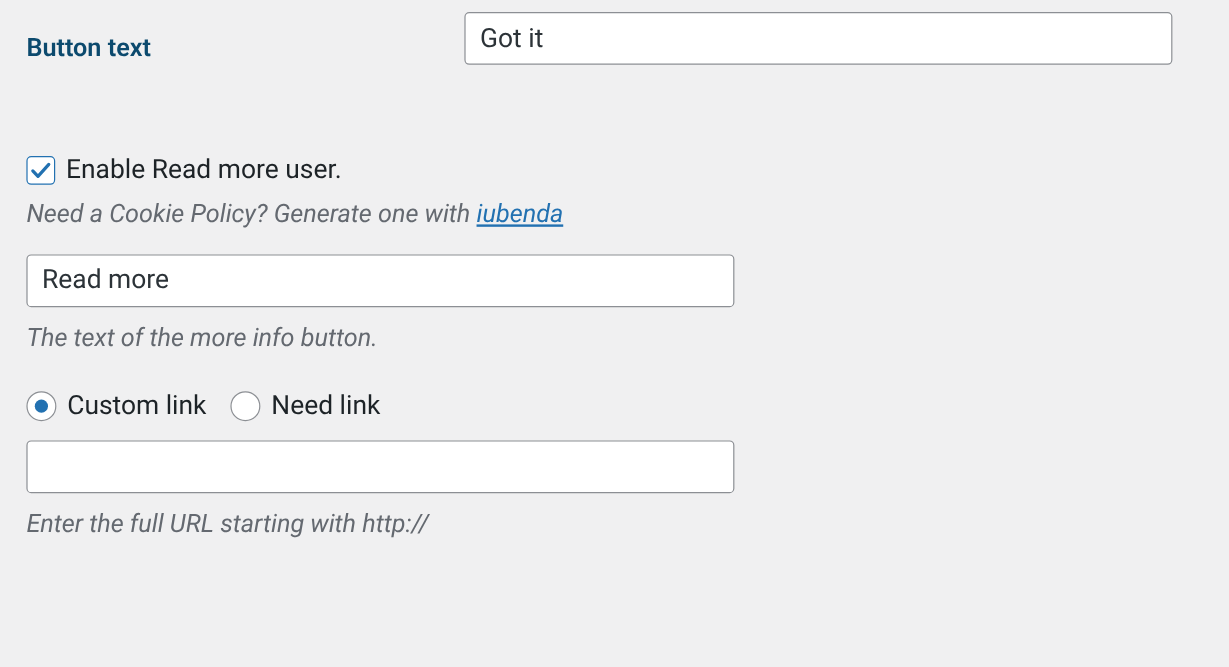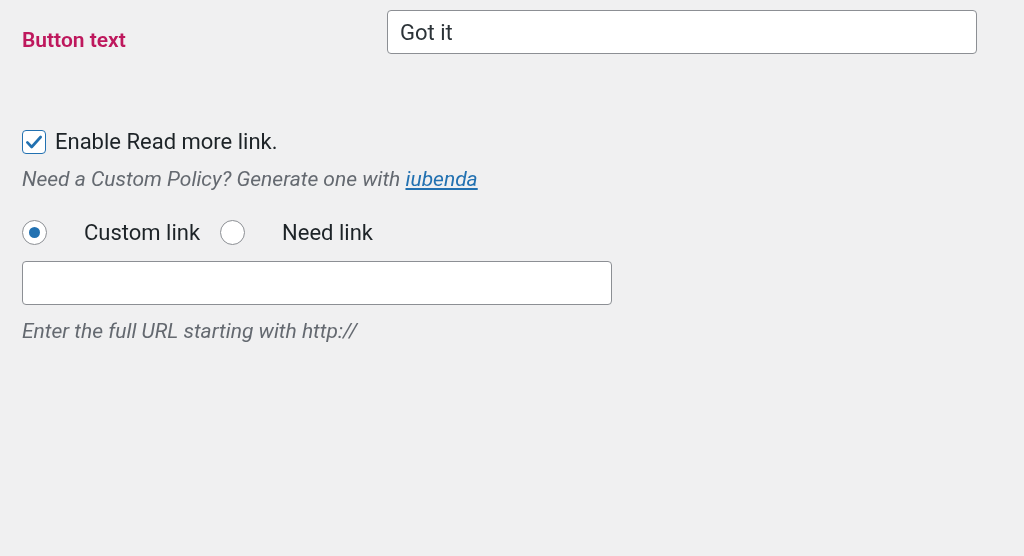--- a/index.html
+++ b/index.html
@@ -22,21 +22,21 @@
       margin-bottom: 48px;
     }
     .form-label-col {
       width: 365px;
       flex-shrink: 0;
       padding-top: 18px;
     }
     .form-label {
       font-weight: 600;
       font-size: 21px;
-      color: #be185d;
+      color: #0c4a6e;
     }
     .form-content-col {
       flex: 1;
       display: flex;
       flex-direction: column;
     }
     .text-input {
       width: 590px;
       height: 44px;
       padding: 4px 12px;
@@ -126,21 +126,20 @@
       display: block;
       width: 11px;
       height: 11px;
       border-radius: 50%;
       background: #2271b1;
     }
     .radio-label {
       font-size: 22px;
       color: #1d2327;
       cursor: pointer;
-      margin-left: 28px;
     }
     .spacer-20 { height: 4px; }
   </style>
 </head>
 <body>
 
 <div class="form-section">
   <div class="form-label-col">
     <span class="form-label">Button text</span>
   </div>
@@ -151,27 +150,29 @@
 
 <div class="form-section">
   <div class="form-content-col">
 
     <div class="checkbox-row">
       <span class="checkbox checked">
         <svg viewBox="0 0 24 24" fill="none" stroke="#2271b1" stroke-width="3.2" stroke-linecap="round" stroke-linejoin="round">
           <polyline points="4 12.5 9.2 18 20 6"></polyline>
         </svg>
       </span>
-      <span class="checkbox-label">Enable Read more link.</span>
+      <span class="checkbox-label">Enable Read more user.</span>
     </div>
 
     <div class="description" style="margin-bottom:16px;">
-      <span>Need a Custom Policy? Generate one with </span><a class="link">iubenda</a>
+      <span>Need a Cookie Policy? Generate one with </span><a class="link">iubenda</a>
     </div>
 
+    <input type="text" class="text-input" value="Read more" style="">
+    <div class="description">The text of the more info button.</div>
 
     <div class="radio-row">
       <div class="radio-item">
         <span class="radio selected"></span>
         <span class="radio-label">Custom link</span>
       </div>
       <div class="radio-item">
         <span class="radio"></span>
         <span class="radio-label">Need link</span>
       </div>

